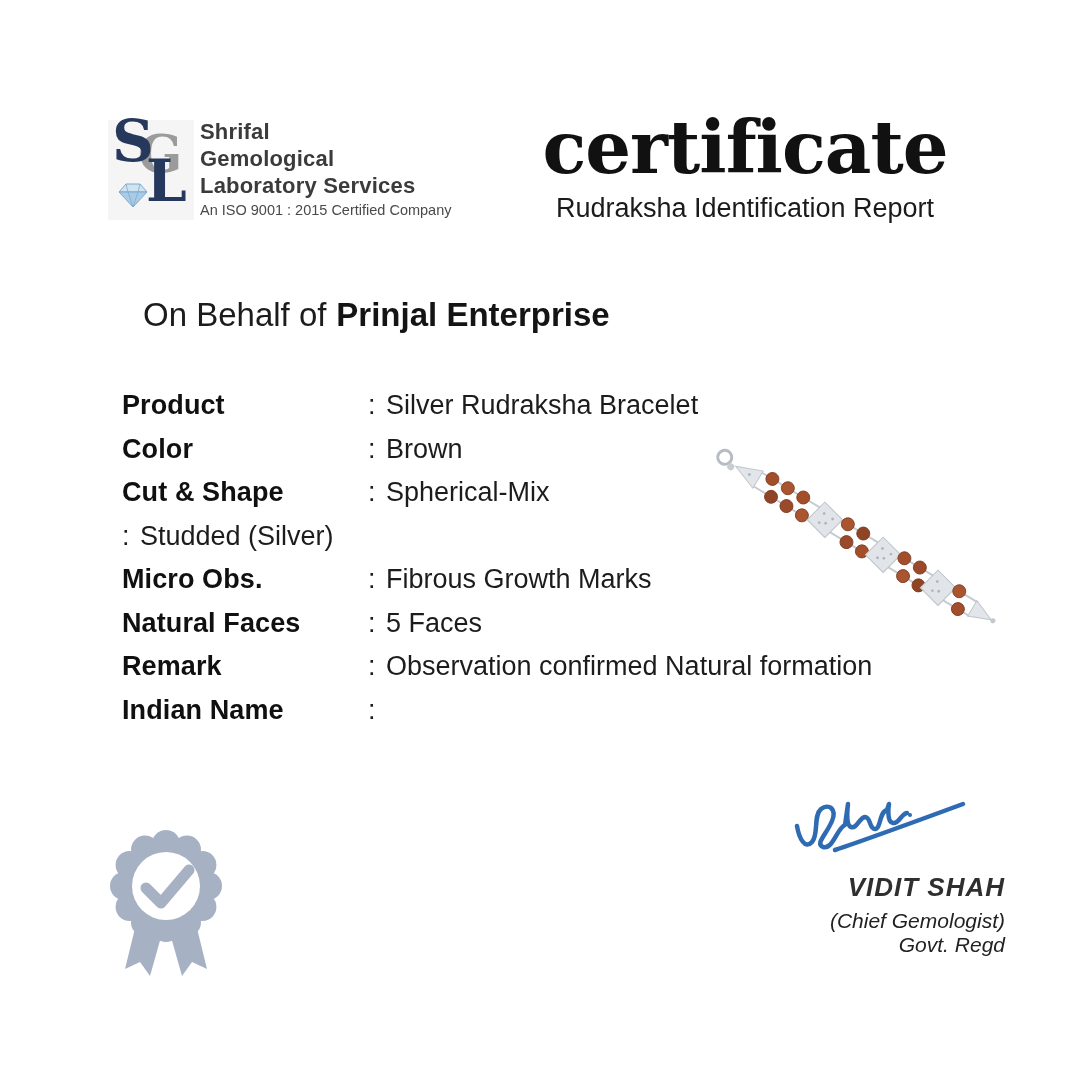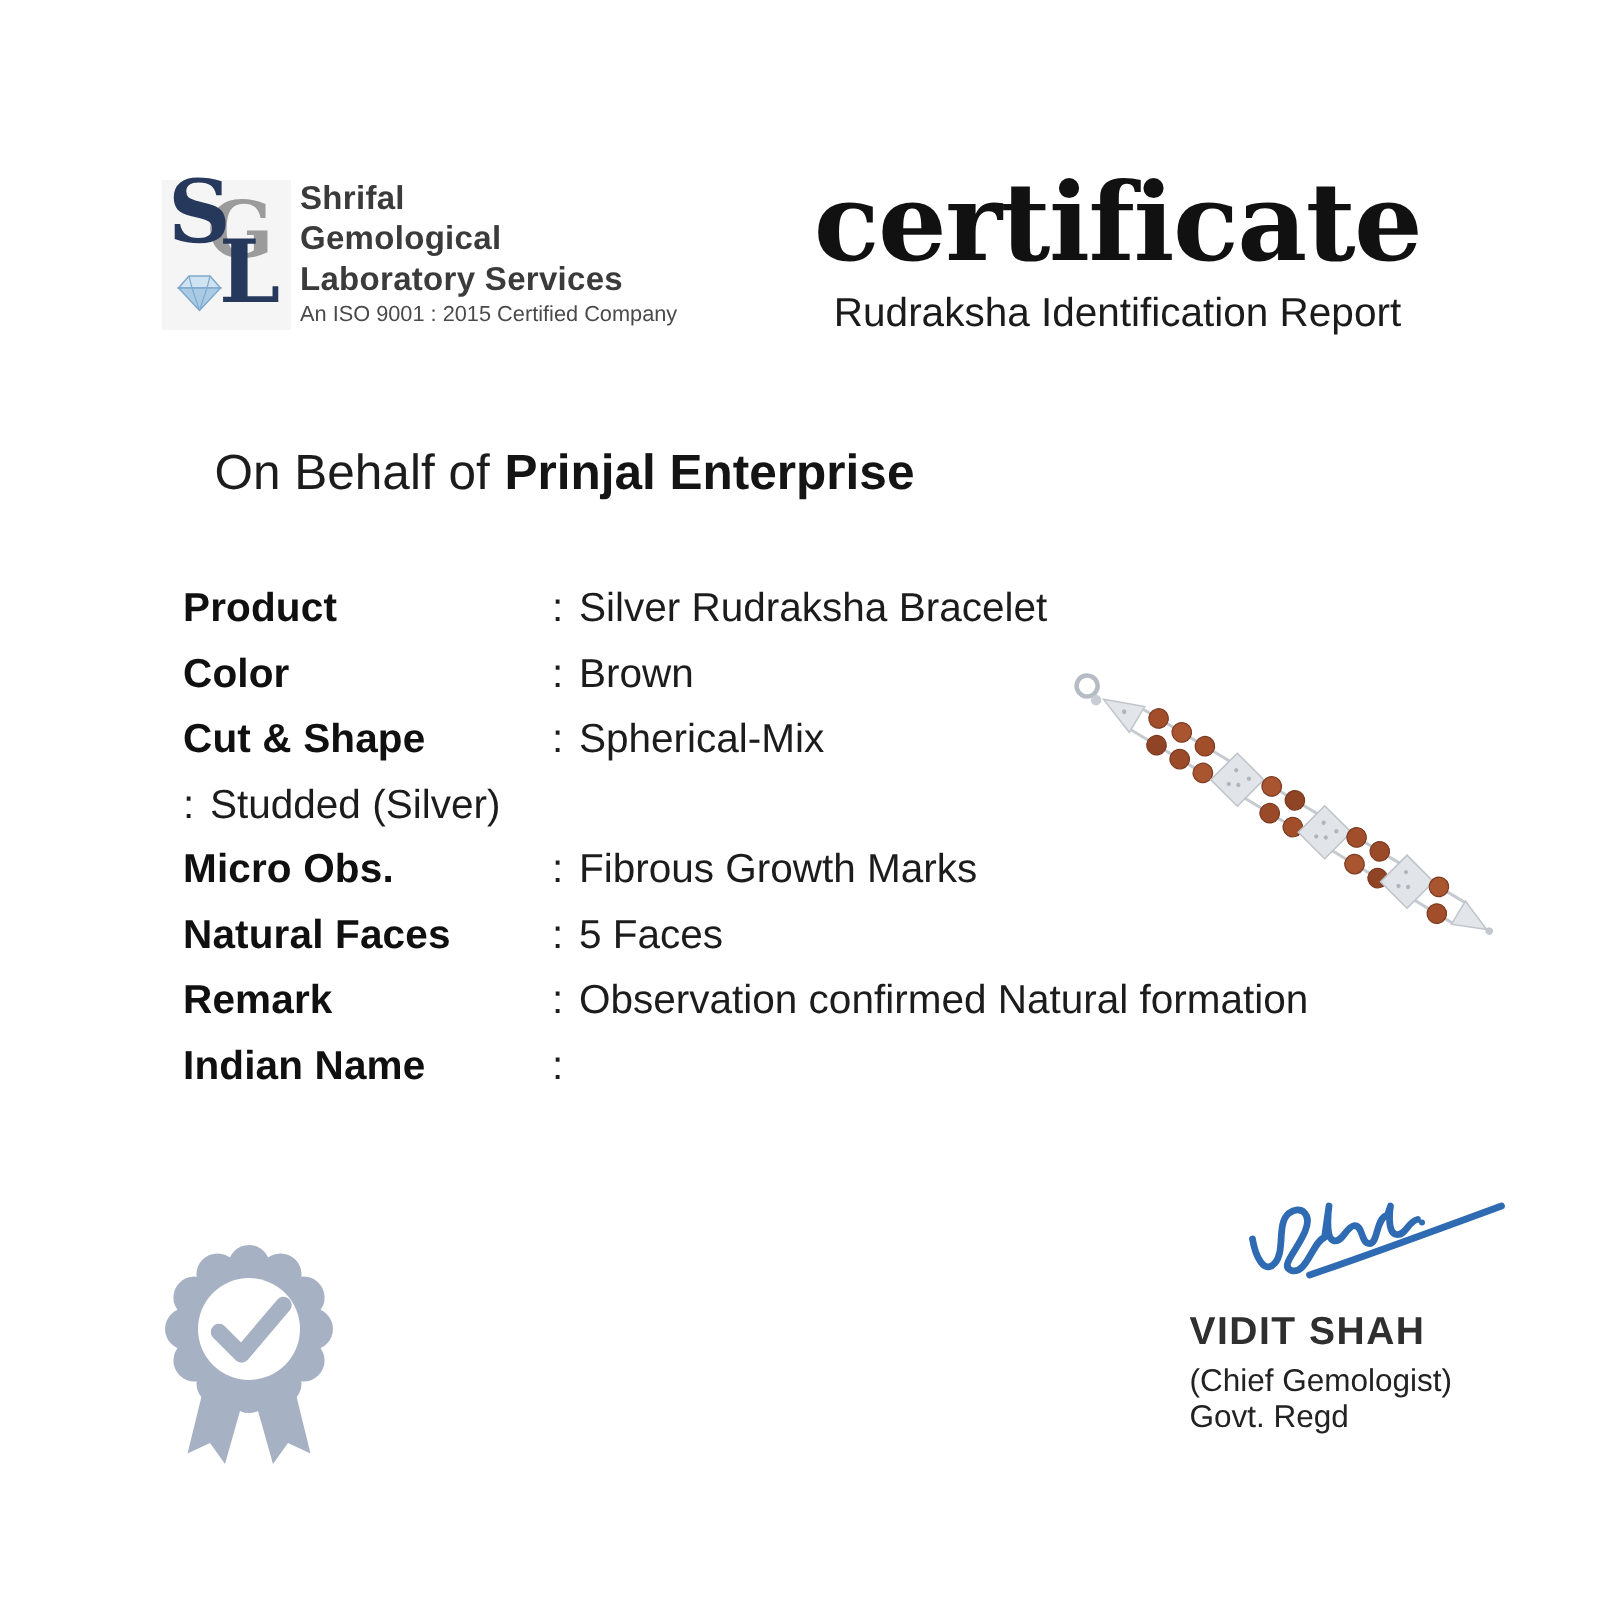--- a/index.html
+++ b/index.html
@@ -29,21 +29,21 @@
   .details{position:absolute;left:112px;top:384px;width:900px;}
   .drow{display:flex;align-items:center;height:43.5px;font-size:27px;margin-left:10px;}
   .dlabel{width:246px;font-weight:bold;color:#101010;letter-spacing:.1px;}
   .dsep{width:18px;color:#1c1c1c;}
   .dvalue{color:#1c1c1c;white-space:nowrap;}
   
   .bracelet{position:absolute;left:690px;top:430px;}
   
   .badge{position:absolute;left:106px;top:816px;}
   
-  .sign-block{position:absolute;left:793px;top:782px;width:250px;text-align:left;}
+  .sign-block{position:absolute;left:755px;top:782px;width:250px;text-align:right;font-style:italic;}
   .sig-svg{display:block;margin:0 auto;}
   .sig-name{font-size:26px;font-weight:bold;color:#2f2f2f;letter-spacing:1px;margin-top:10px;}
   .sig-role{font-size:21px;color:#222;margin-top:6px;}
   .sig-regd{font-size:21px;color:#222;}
 </style>
 </head>
 <body>
 
 <div class="page">
 

